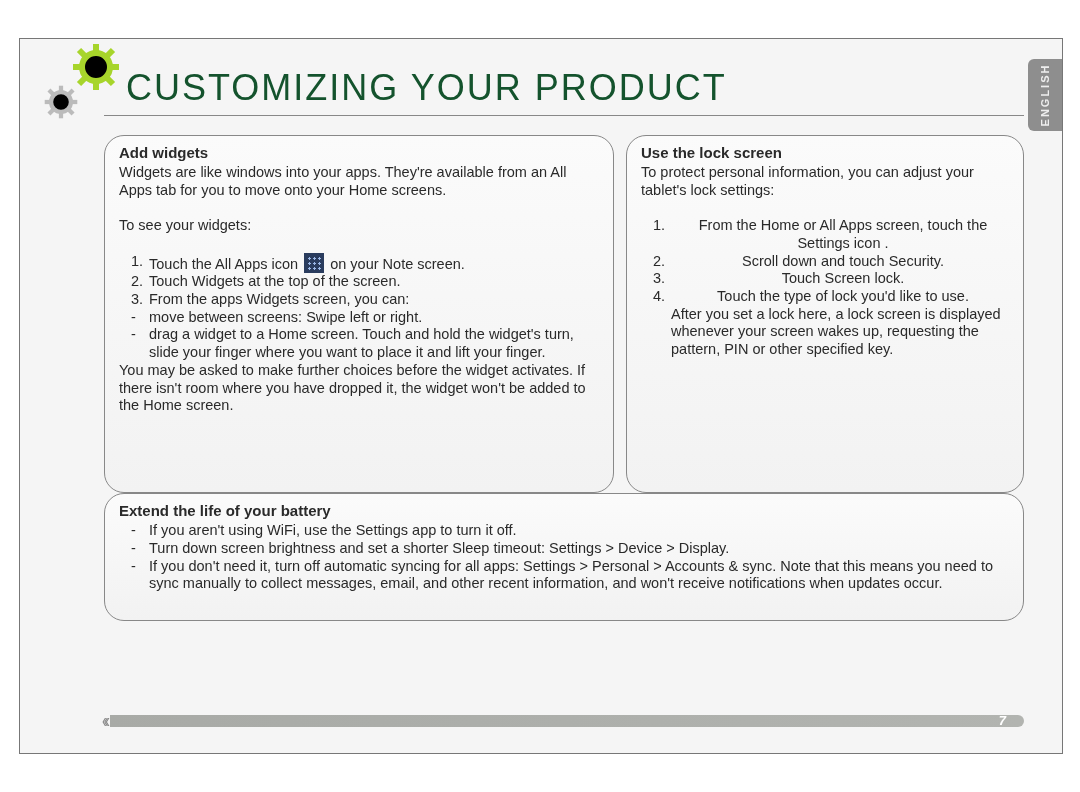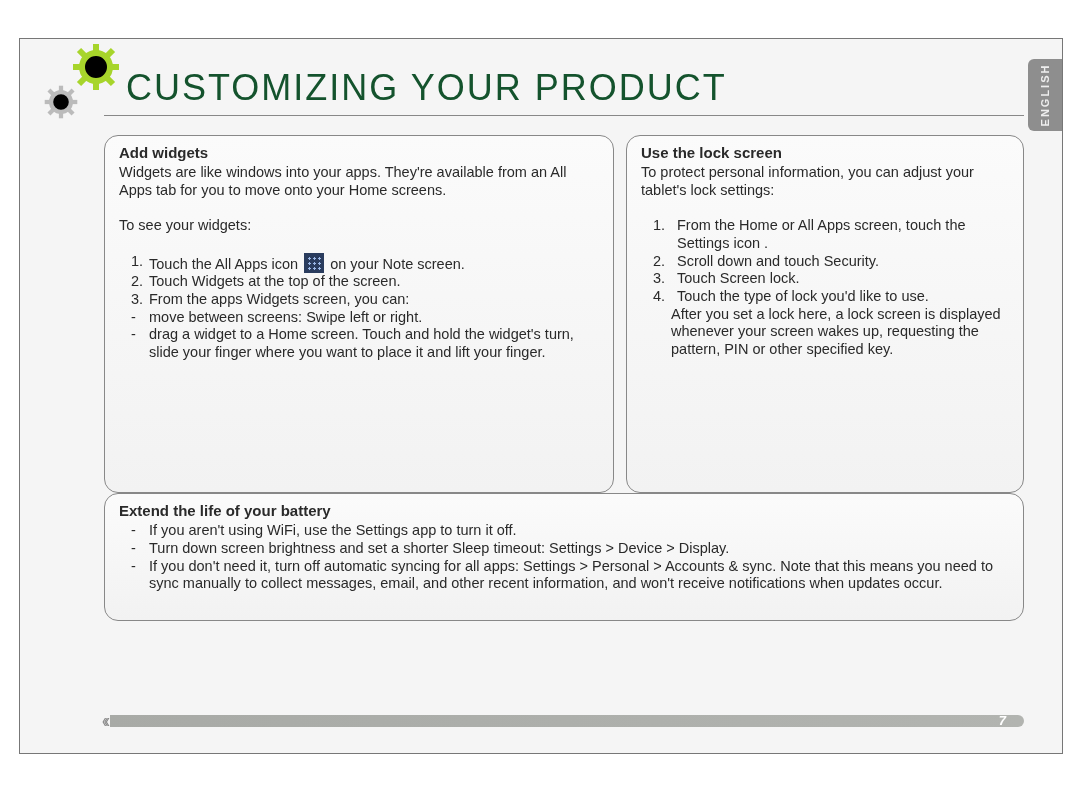--- a/index.html
+++ b/index.html
@@ -61,40 +61,40 @@
     border-bottom: 1px solid #888;
     padding-bottom: 6px;
   }
   .row {
     display: flex;
     gap: 12px;
     margin-top: 6px;
   }
   .panel {
     border: 1px solid #888;
-    border-radius: 14px;
+    border-radius: 20px;
     padding: 8px 14px 27px 14px;
     background: linear-gradient(180deg, rgba(255,255,255,.6), rgba(240,240,240,.6));
     line-height: 1.22;
     font-size: 14.5px;
   }
   .panel.left     { flex: 0 0 510px; height: 358px; }
   .panel.right    { flex: 1; height: 358px; }
   .panel.bottom   { width: 100%; margin-top: 0; }
   .panel h3 {
     font-family: Arial, sans-serif;
     font-weight: bold;
     font-size: 15px;
     margin-bottom: 2px;
   }
   .indent-list { padding-left: 12px; }
   .indent-list > div { display: flex; }
   .indent-list > div > span.bullet { width: 18px; flex: 0 0 18px; }
   .indent-list > div > span.txt { flex: 1; }
-  .indent-list.deep > div > span.txt { padding-left: 6px; }
+  .indent-list.deep > div > span.txt { padding-left: 6px; text-align: center; }
   .apps-icon {
     display: inline-block;
     width: 20px; height: 20px;
     background: #2a3c5e;
     vertical-align: -4px;
     margin: 0 2px;
     position: relative;
   }
   .apps-icon::before {
     content: "";
@@ -193,20 +193,21 @@
             </div>
           <div>
               <span class="bullet">-</span>
               <span class="txt">move between screens: Swipe left or right.</span>
             </div>
           <div>
               <span class="bullet">-</span>
               <span class="txt">drag a widget to a Home screen. Touch and hold the widget's turn, slide your finger where you want to place it and lift your finger.</span>
             </div>
         </div>
+        <div>You may be asked to make further choices before the widget activates. If there isn't room where you have dropped it, the widget won't be added to the Home screen.</div>
       </div>
 
       <div class="panel right">
         <h3>Use the lock screen</h3>
         <div>To protect personal information, you can adjust your tablet's lock settings:</div>
         <br>
         <div class="indent-list deep">
           <div>
               <span class="bullet">1.</span>
               <span class="txt">From the Home or All Apps screen, touch the Settings icon .</span>

